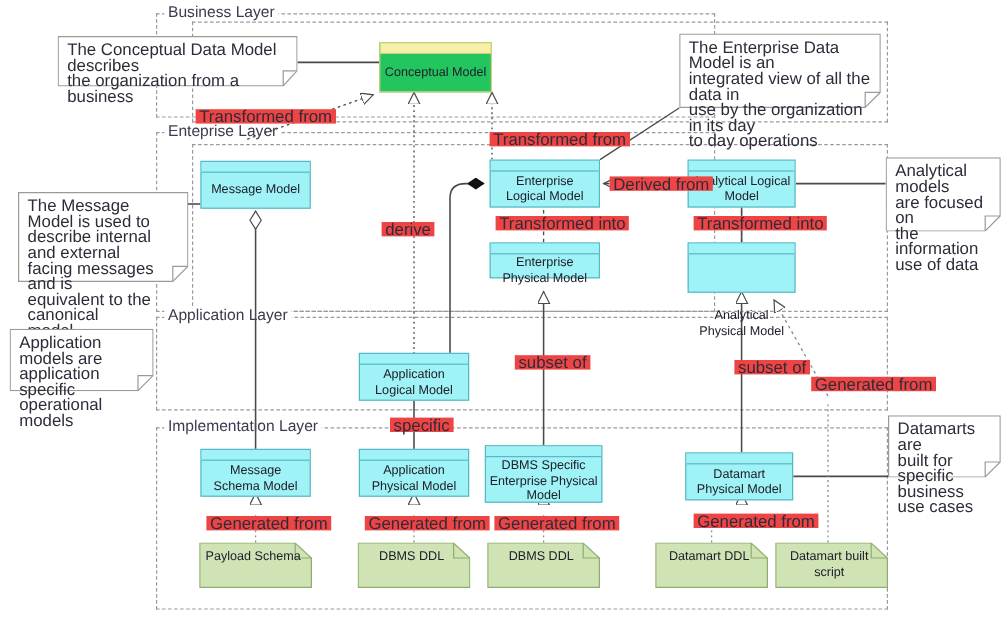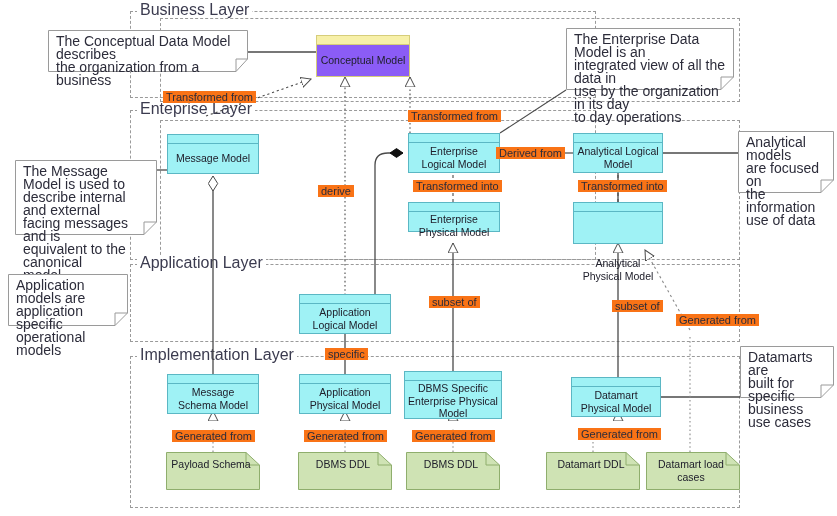--- a/index.html
+++ b/index.html
@@ -18,21 +18,21 @@
     position:absolute;
     border:1px dashed #9a9a9a;
     background:transparent;
     z-index:0;
   }
   .layerbox > .layer-title{
     position:absolute;
     left:6px;top:-8px;
     background:#ffffff;
     padding:0 3px;
-    font-size:16px;
+    font-size:13px;
     color:#3b3b4f;
     white-space:nowrap;
     line-height:12px;
   }
 
   
   .node{
     position:absolute;
     border:1px solid #5bb7c4;
     background:#9ff2f5;
@@ -49,21 +49,21 @@
   }
   .node .nm{
     flex:1 1 auto;
     display:flex;align-items:center;justify-content:center;
     text-align:center;
     font-size:10.5px;
     color:#20202c;
     line-height:12.5px;
     padding:1px 3px;
   }
-  .node.yellow{border:1px solid #d6cd7a;background:#8b5cf6;}
+  .node.yellow{border:1px solid #d6cd7a;background:#22c55e;}
   .node.yellow .bar{background:#f7f0a8;border-bottom:1px solid #d6cd7a;}
 
   
   .doc{
     position:absolute;
     z-index:3;
   }
   .doc svg{position:absolute;left:0;top:0;}
   .doc .dtxt{
     position:absolute;left:0;top:6px;right:4px;
@@ -84,23 +84,23 @@
     padding:5px 8px 4px 8px;
     font-size:14px;
     color:#2c2c3a;
     line-height:13px;
     white-space:pre-line;
   }
 
   
   .elabel{
     position:absolute;
-    font-size:11px;
+    font-size:14px;
     color:#2c2c3a;
-    background:#f97316;
+    background:#ef4444;
     padding:0 3px;
     white-space:nowrap;
     line-height:12px;
     z-index:5;
   }
 </style>
 </head>
 <body>
 
 <div id="stage">
@@ -289,21 +289,21 @@
       <path d="M80,0.5 L80,13 L93.5,13" fill="none" stroke="#8fae6d" stroke-width="1"></path>
     </svg>
     <div class="dtxt">Datamart DDL</div>
   </div>
 
   <div class="doc" style="left:646px;top:452px;width:94px;height:38px;">
     <svg width="94" height="38">
       <path d="M0.5,0.5 L80,0.5 L93.5,13 L93.5,37.5 L0.5,37.5 z" fill="#cfe3b4" stroke="#8fae6d" stroke-width="1"></path>
       <path d="M80,0.5 L80,13 L93.5,13" fill="none" stroke="#8fae6d" stroke-width="1"></path>
     </svg>
-    <div class="dtxt">Datamart load cases</div>
+    <div class="dtxt">Datamart built script</div>
   </div>
 
   <div class="note" style="left:48px;top:30px;width:200px;height:42px;">
     <svg width="200" height="42">
       <path d="M0.5,0.5 L199.5,0.5 L199.5,29 L188,41.5 L0.5,41.5 z" fill="#ffffff" stroke="#9a9a9a" stroke-width="1"></path>
       <path d="M199.5,29 L188,29 L188,41.5" fill="none" stroke="#9a9a9a" stroke-width="1"></path>
     </svg>
     <div class="ntxt">The  Conceptual  Data Model describes
 the organization from a business</div>
   </div>
@@ -358,21 +358,21 @@
       <path d="M93.5,39 L81,39 L81,51.5" fill="none" stroke="#9a9a9a" stroke-width="1"></path>
     </svg>
     <div class="ntxt">Datamarts are
 built for specific
 business use cases</div>
   </div>
 
   <span class="elabel" style="left:163px;top:91px;">Transformed from</span>
   <span class="elabel" style="left:408px;top:110px;">Transformed from</span>
   <span class="elabel" style="left:318px;top:185px;">derive</span>
-  <span class="elabel" style="left:496px;top:147px;">Derived from</span>
+  <span class="elabel" style="left:508px;top:147px;">Derived from</span>
   <span class="elabel" style="left:413px;top:180px;">Transformed into</span>
   <span class="elabel" style="left:578px;top:180px;">Transformed into</span>
   <span class="elabel" style="left:429px;top:296px;">subset of</span>
   <span class="elabel" style="left:612px;top:300px;">subset of</span>
   <span class="elabel" style="left:676px;top:314px;">Generated from</span>
   <span class="elabel" style="left:325px;top:348px;">specific</span>
   <span class="elabel" style="left:172px;top:430px;">Generated from</span>
   <span class="elabel" style="left:304px;top:430px;">Generated from</span>
   <span class="elabel" style="left:412px;top:430px;">Generated from</span>
   <span class="elabel" style="left:578px;top:428px;">Generated from</span>

